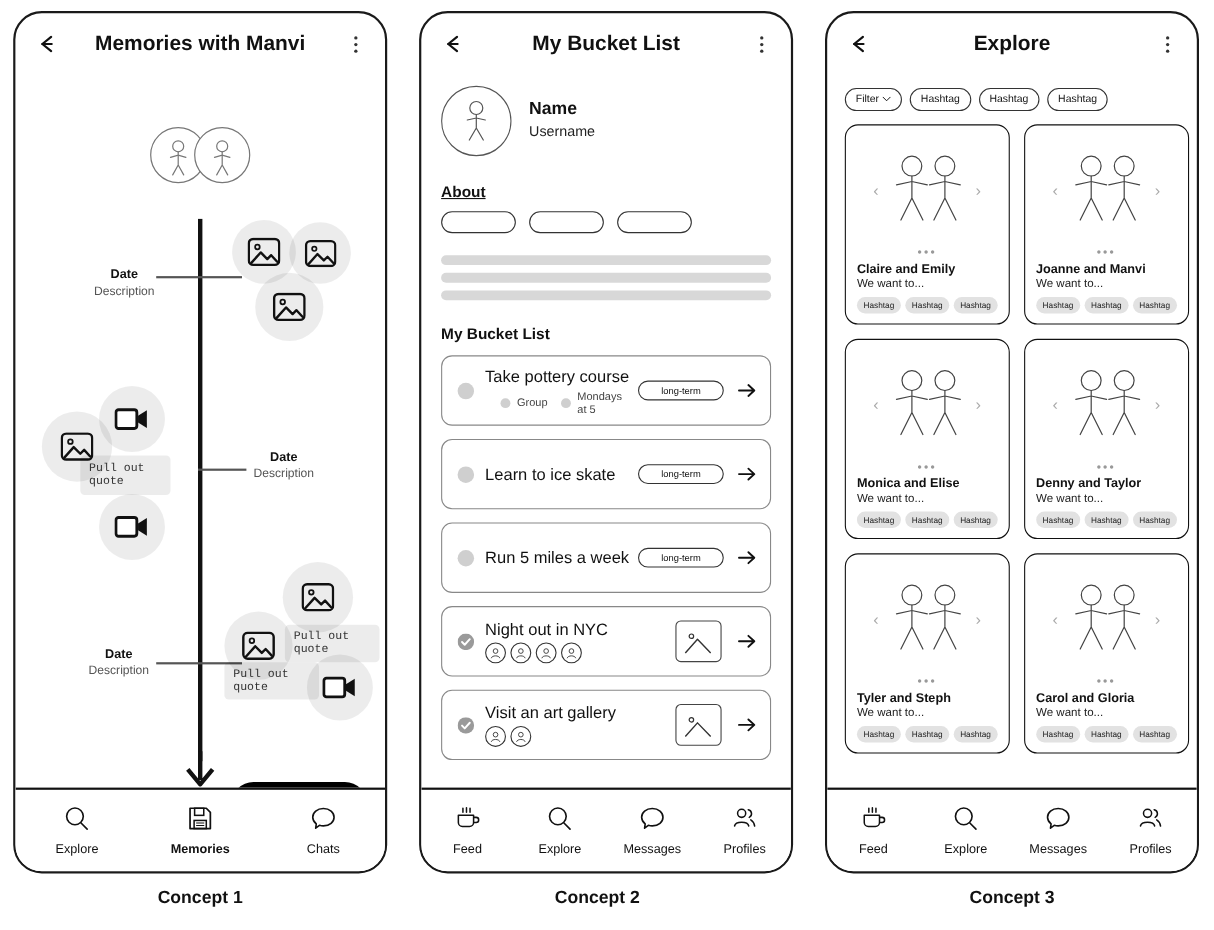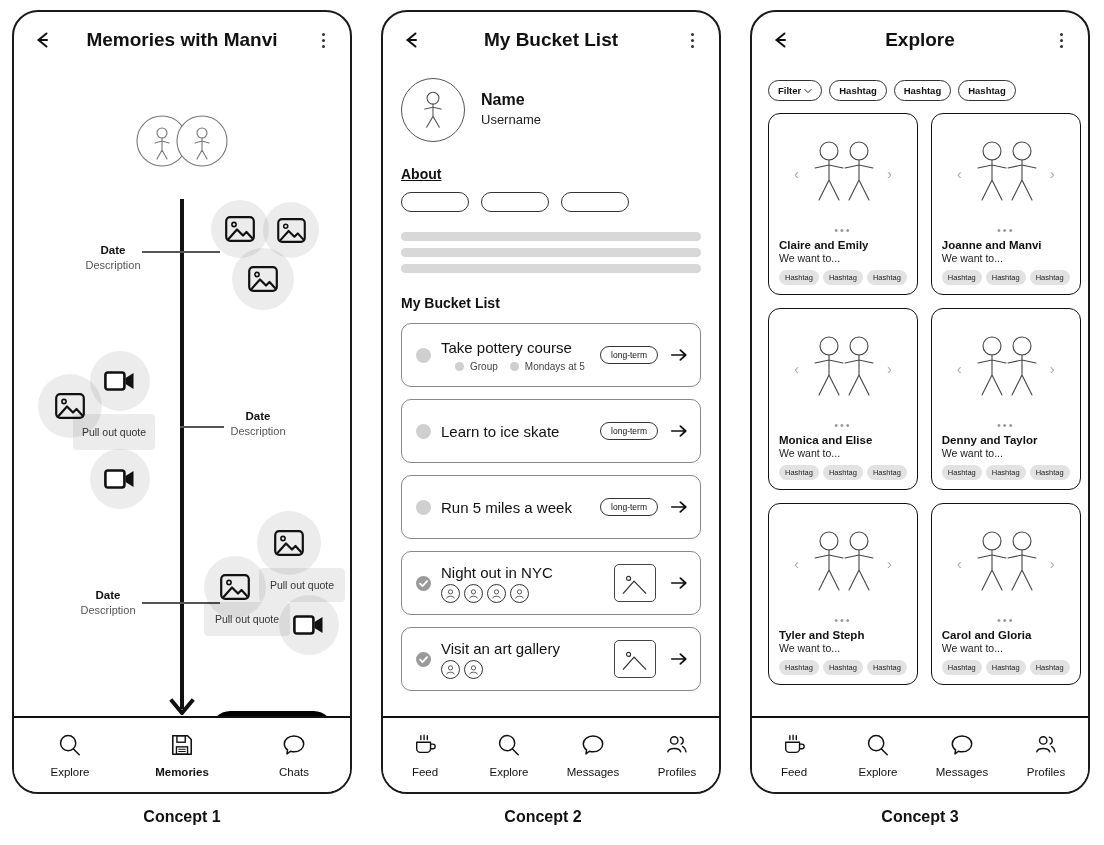--- a/index.html
+++ b/index.html
@@ -107,20 +107,21 @@
     background: rgba(0,0,0,0.075);
     display: flex; align-items: center; justify-content: center;
   }
   .quote {
     position: absolute;
     background: rgba(0,0,0,0.075);
     border-radius: 4px;
     font-size: 10.5px; color: #333;
     display: flex; align-items: center; justify-content: center;
     padding: 0 8px;
+    font-family: Liberation Mono, monospace;
   }
   .scrapbook-btn {
     position: absolute; right: 16px; bottom: 22px;
     background: #000; color: #fff;
     border: none; border-radius: 22px;
     padding: 12px 26px;
     font-size: 15px; font-family: "Liberation Sans", sans-serif;
     cursor: pointer;
   }
 
@@ -162,33 +163,33 @@
   .bl-main { flex: 1; margin-left: 10px; min-width: 0; }
   .bl-title { font-size: 15px; color: #111; line-height: 19px; }
   .bl-sub { display: flex; align-items: center; gap: 6px; margin-top: 4px; margin-left: 14px; }
   .bl-sub .sdot { width: 9px; height: 9px; border-radius: 50%; background: #cfcfcf; flex:none; }
   .bl-sub .stxt { font-size: 10px; color: #444; margin-right: 6px; }
   .avatars { display: flex; gap: 4px; margin-top: 2px; }
   .mini-av { width: 19px; height: 19px; border-radius: 50%; border: 1.1px solid #333;
              display: flex; align-items: center; justify-content: center; }
   .tag-lt {
     border: 1.2px solid #333; border-radius: 10px;
-    font-size: 8.5px; color: #111; padding: 3px 10px;
+    font-size: 8.5px; color: #111; padding: 3px 20px;
     flex: none; margin-right: 12px;
   }
   .thumb-box {
     width: 42px; height: 38px; border: 1.2px solid #444; border-radius: 5px;
     flex: none; margin-right: 14px;
     display: flex; align-items: center; justify-content: center;
   }
   .arrow-r { width: 18px; height: 16px; flex: none; }
 
   
   .c3-body { position: relative; height: 706px; padding: 0 16px; overflow: hidden; }
-  .filter-row { display: flex; gap: 7px; align-items: flex-start; margin-top: 12px; font-weight: bold; }
+  .filter-row { display: flex; gap: 7px; align-items: flex-start; margin-top: 12px; }
   .chip {
     border: 1.2px solid #333; border-radius: 11px;
     font-size: 9.5px; color: #111; padding: 4px 9px;
     background: #fff; cursor: pointer; white-space: nowrap;
     display: flex; align-items: center; gap: 3px;
   }
   .grid {
     display: grid; grid-template-columns: 1fr 1fr;
     gap: 13px; margin-top: 12px;
   }

